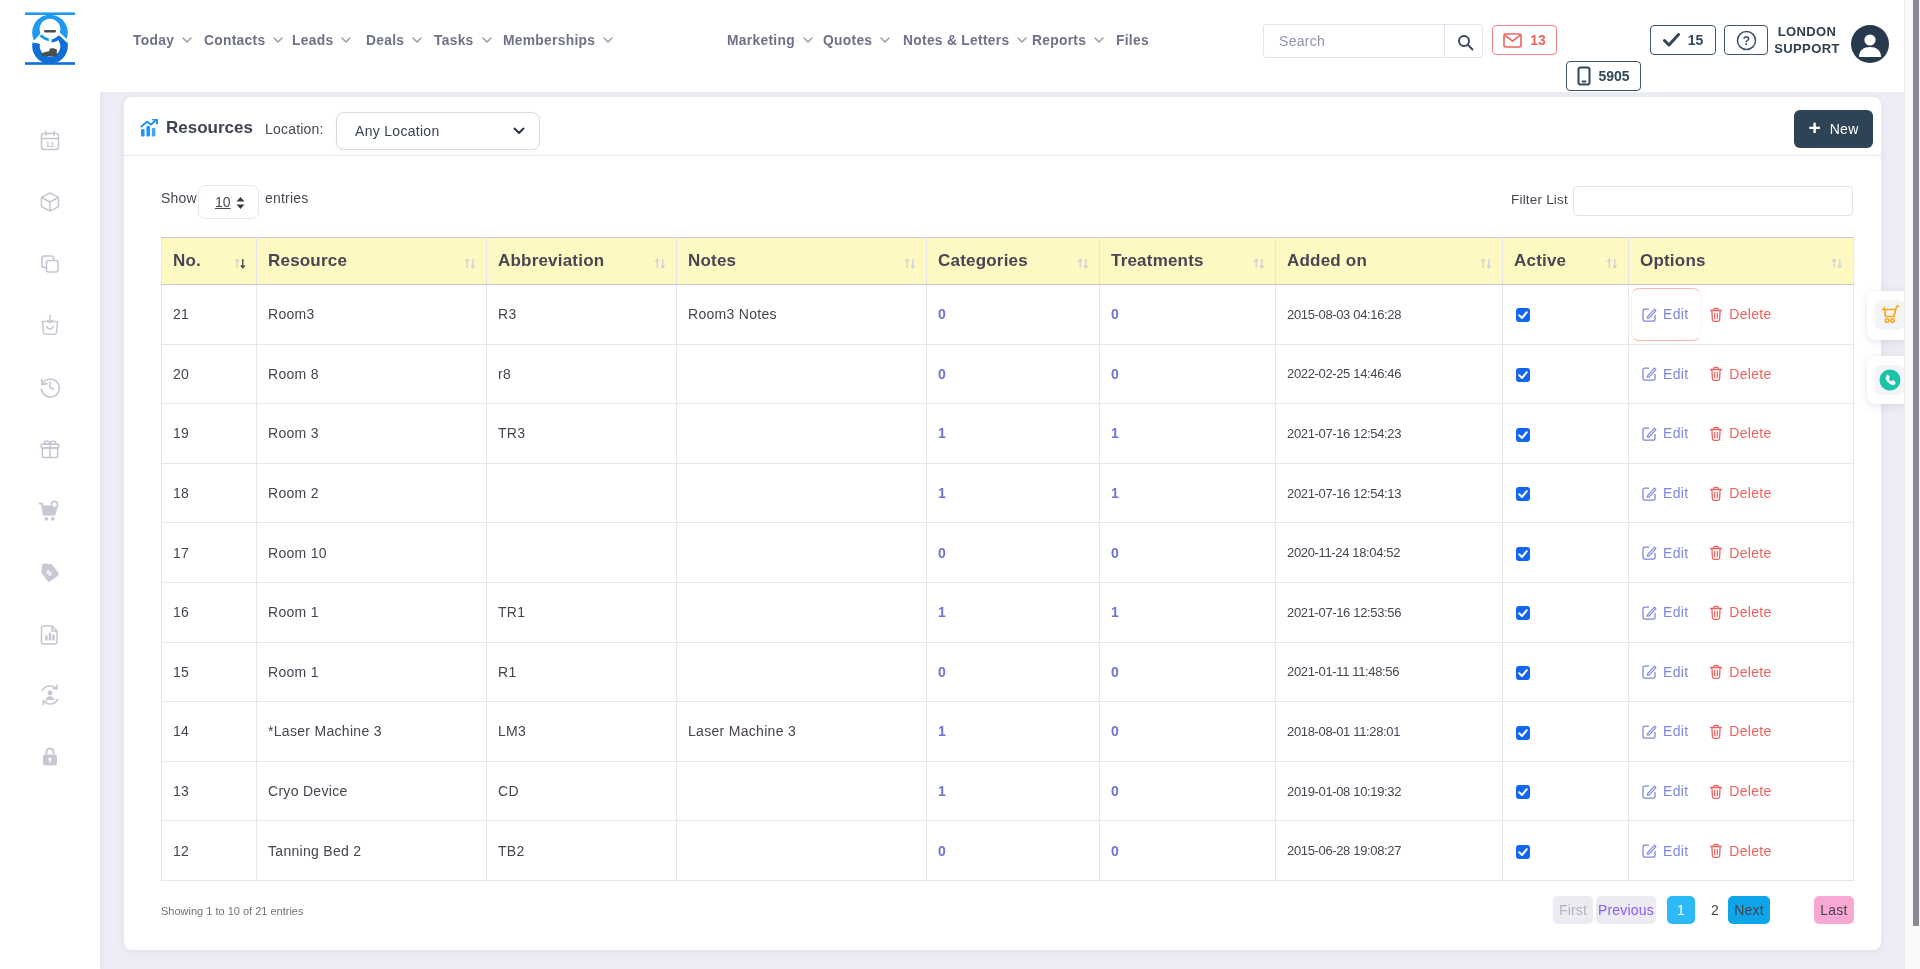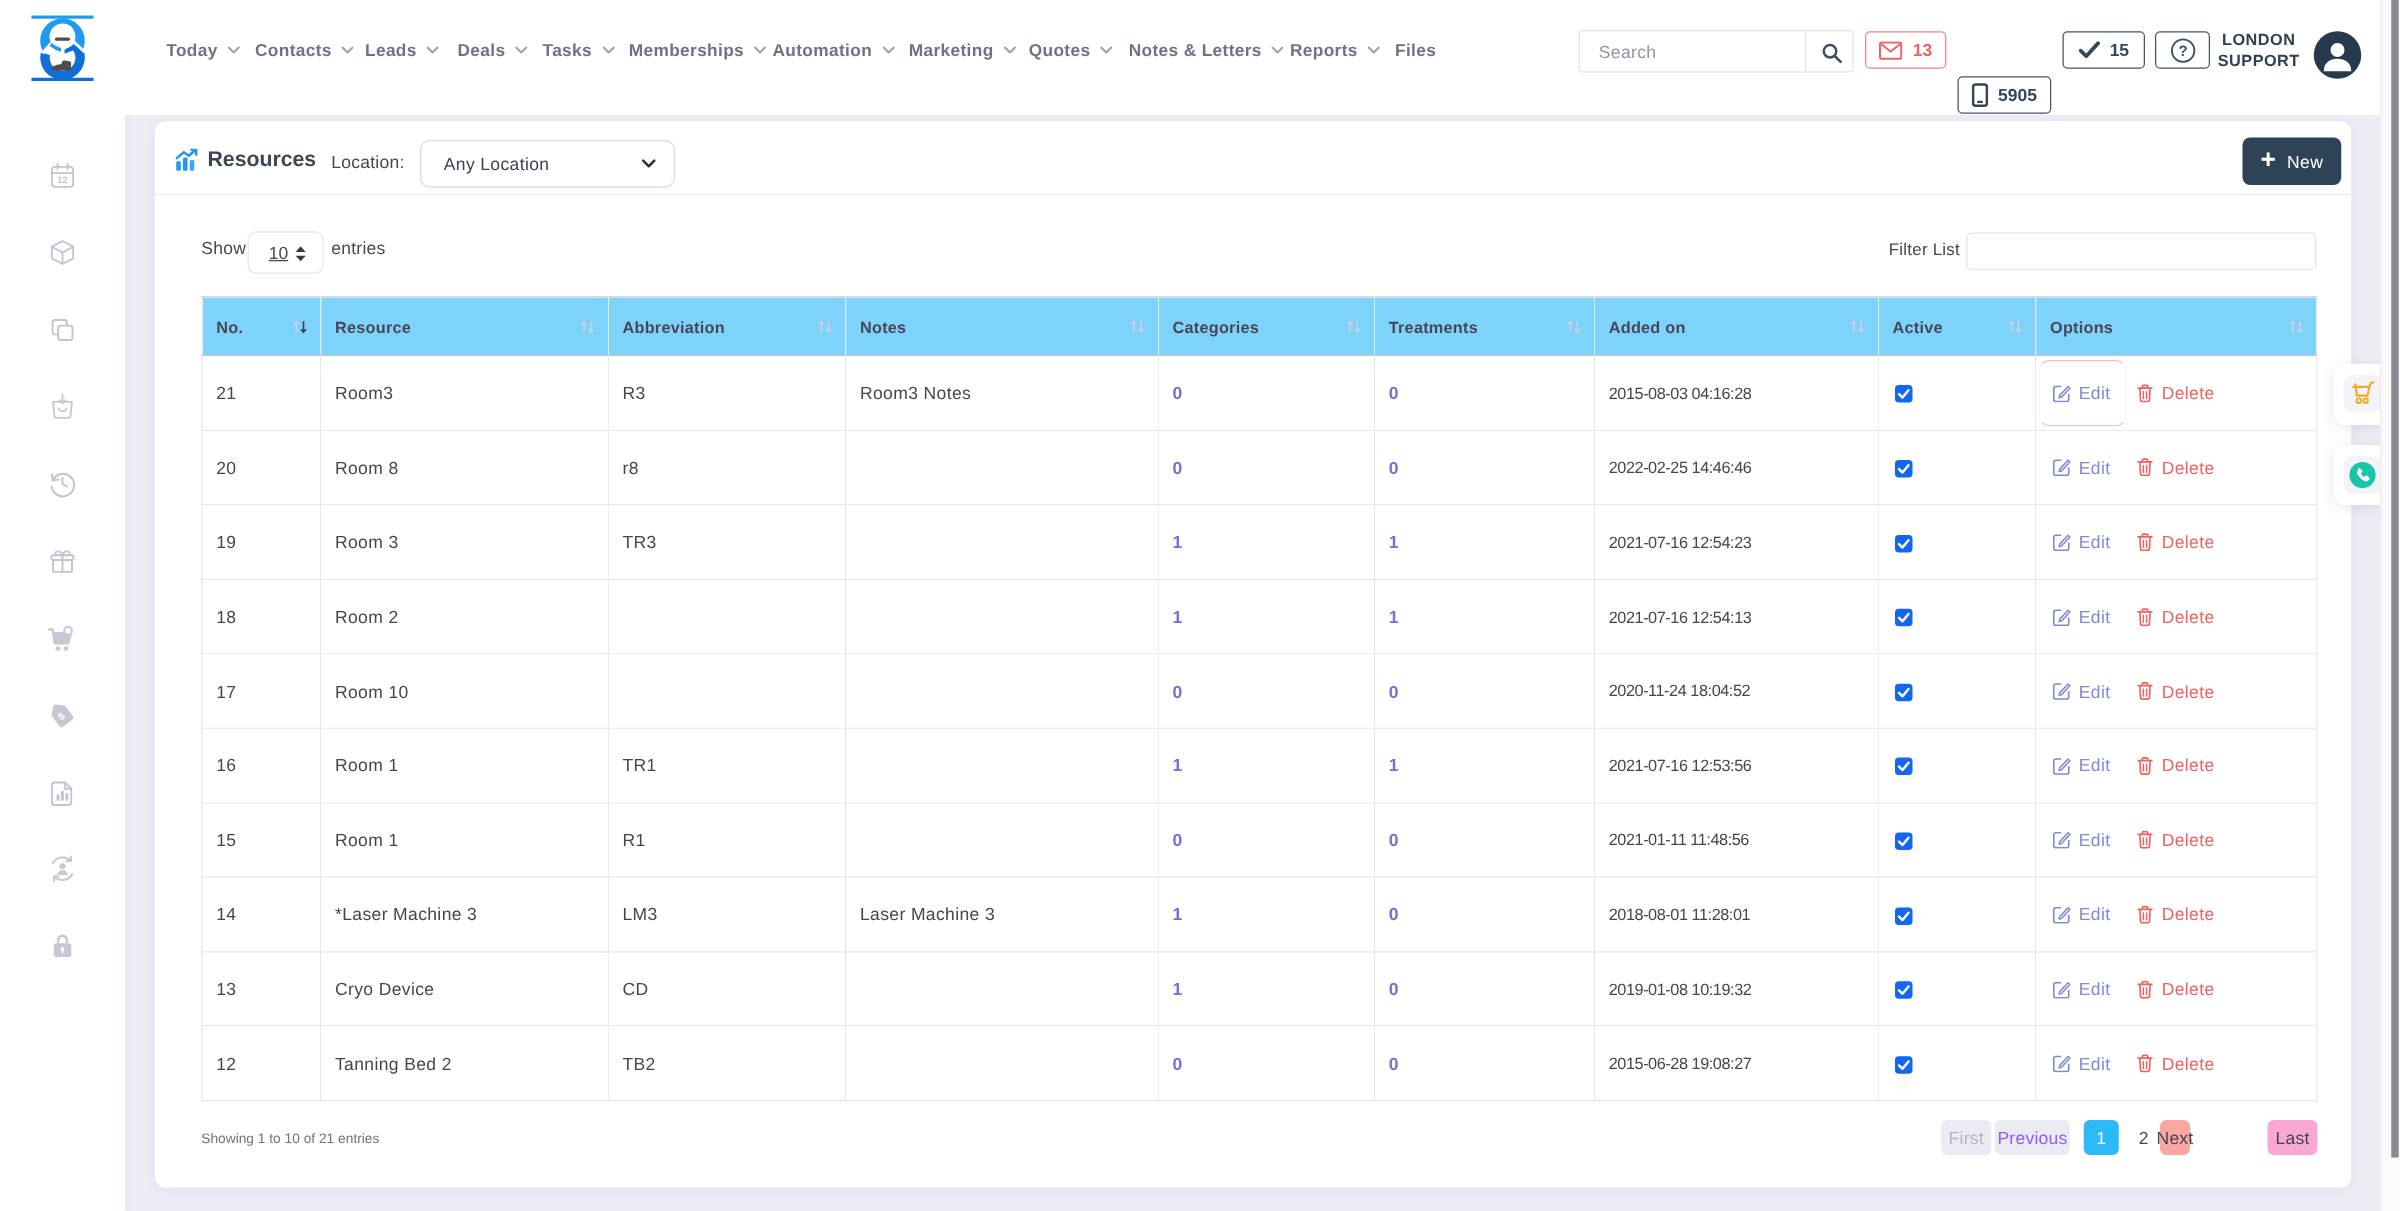--- a/index.html
+++ b/index.html
@@ -55,23 +55,23 @@
   #showrow { position:absolute; left:0; top:59px; width:100%; height:80px; }
   .lab { font-size:14px; color:#4a4553; letter-spacing:.2px; position:absolute; }
   #showsel { position:absolute; left:74px; top:29px; width:61px; height:34px; border:1px solid #e4e6ef;
     border-radius:7px; background:#fff; }
   #showsel .v { position:absolute; left:16px; top:8px; font-size:14px; color:#4a4553;text-decoration:underline; }
   #filterinput { position:absolute; left:1449px; top:30px; width:280px; height:30px;
     border:1px solid #e2e4ed; border-radius:4px; background:#fff; }
 
   
   #tbl { position:absolute; left:37px; top:140px; border-collapse:collapse; table-layout:fixed; width:1692px; }
-  #tbl th { height:47px; text-align:left; font-size:13px; font-weight:700; color:#4a4553;
+  #tbl th { height:47px; text-align:left; font-size:17px; font-weight:700; color:#4a4553;
     letter-spacing:.2px; padding:0 0 0 11px; border-top:1px solid #c6c8d2; border-bottom:1px solid #c6c8d2;
-    border-left:1px solid #e6e7ee; border-right:1px solid #e6e7ee; position:relative; background:#7dd3fc; }
+    border-left:1px solid #e6e7ee; border-right:1px solid #e6e7ee; position:relative; background:#fef9c3; }
   #tbl td { height:59.6px; font-size:14px; color:#494251; letter-spacing:.3px; padding:0 0 0 11px;
     border:1px solid #e5e7ef; vertical-align:middle; background:#fff; position:relative; }
   #tbl td.num { color:#6f73d2; font-weight:700; }
   .sort { position:absolute; right:10px; top:17px; }
   #tbl td:nth-child(7) { font-size:13px; letter-spacing:-0.35px; }
   .cb { width:14px; height:14px; border-radius:3px; background:#1266f1; display:inline-block;
     vertical-align:middle; margin-left:2px; }
   .opt { display:flex; align-items:center; }
   .edit { color:#7d87dc; display:inline-flex; align-items:center; margin-left:2px; }
   .edit svg { margin-right:6px; }
@@ -451,21 +451,21 @@
           </tr>
     </tbody>
       </table>
 
     <div id="showing">Showing 1 to 10 of 21 entries</div>
     <div class="pg" style="left:1429px;width:40px;background:#ebebf1;color:#b8b3c2">First</div>
     <div class="pg" style="left:1472px;width:60px;background:#ebebf1;color:#8b5cf6">Previous</div>
     <div class="pg" style="left:1543px;width:28px;background:#2cb9f7;color:#fff">1</div>
     <div class="pg" style="left:1577px;width:28px;color:#4a4453">2</div>
     <div class="pg" style="left:1612px;width:28px;color:#4a4453">3</div>
-    <div class="pg" style="left:1604px;width:24px;background:#fca5a5;color:#49434f">Next</div>
+    <div class="pg" style="left:1604px;width:42px;background:#0ea5e9;color:#49434f">Next</div>
     <div class="pg" style="left:1690px;width:40px;background:#f9a8d4;color:#49434f">Last</div>
   </div>
 </div>
 
 <div id="sidebar">
   <svg class="sic" style="top:49px" width="24" height="24" viewBox="0 0 24 24">
     <rect x="3.5" y="4.5" width="17" height="16" rx="2.5" stroke="#c2c5d1" stroke-width="1.5" fill="none"></rect>
     <path d="M8 2.2 v4 M16 2.2 v4 M3.5 9.5 h17" stroke="#c2c5d1" stroke-width="1.5" fill="none" stroke-linecap="round"></path>
     <text x="12" y="17.5" font-size="7.5" font-weight="bold" fill="#c2c5d1" text-anchor="middle" font-family="Liberation Sans">12</text>
   </svg>
@@ -547,23 +547,20 @@
   <div class="mitem" style="left:292px">Leads<svg width="10" height="6" viewBox="0 0 10 6">
         <path d="M1 1 L5 5 L9 1" stroke="#9aa0b2" stroke-width="1.6" fill="none" stroke-linecap="round" stroke-linejoin="round"></path>
       </svg></div>
   <div class="mitem" style="left:366px">Deals<svg width="10" height="6" viewBox="0 0 10 6">
         <path d="M1 1 L5 5 L9 1" stroke="#9aa0b2" stroke-width="1.6" fill="none" stroke-linecap="round" stroke-linejoin="round"></path>
       </svg></div>
   <div class="mitem" style="left:434px">Tasks<svg width="10" height="6" viewBox="0 0 10 6">
         <path d="M1 1 L5 5 L9 1" stroke="#9aa0b2" stroke-width="1.6" fill="none" stroke-linecap="round" stroke-linejoin="round"></path>
       </svg></div>
   <div class="mitem" style="left:503px">Memberships<svg width="10" height="6" viewBox="0 0 10 6">
-        <path d="M1 1 L5 5 L9 1" stroke="#9aa0b2" stroke-width="1.6" fill="none" stroke-linecap="round" stroke-linejoin="round"></path>
-      </svg></div>
-  <div class="mitem" style="left:618px">Automation<svg width="10" height="6" viewBox="0 0 10 6">
         <path d="M1 1 L5 5 L9 1" stroke="#9aa0b2" stroke-width="1.6" fill="none" stroke-linecap="round" stroke-linejoin="round"></path>
       </svg></div>
   <div class="mitem" style="left:727px">Marketing<svg width="10" height="6" viewBox="0 0 10 6">
         <path d="M1 1 L5 5 L9 1" stroke="#9aa0b2" stroke-width="1.6" fill="none" stroke-linecap="round" stroke-linejoin="round"></path>
       </svg></div>
   <div class="mitem" style="left:823px">Quotes<svg width="10" height="6" viewBox="0 0 10 6">
         <path d="M1 1 L5 5 L9 1" stroke="#9aa0b2" stroke-width="1.6" fill="none" stroke-linecap="round" stroke-linejoin="round"></path>
       </svg></div>
   <div class="mitem" style="left:903px">Notes &amp; Letters<svg width="10" height="6" viewBox="0 0 10 6">
         <path d="M1 1 L5 5 L9 1" stroke="#9aa0b2" stroke-width="1.6" fill="none" stroke-linecap="round" stroke-linejoin="round"></path>

